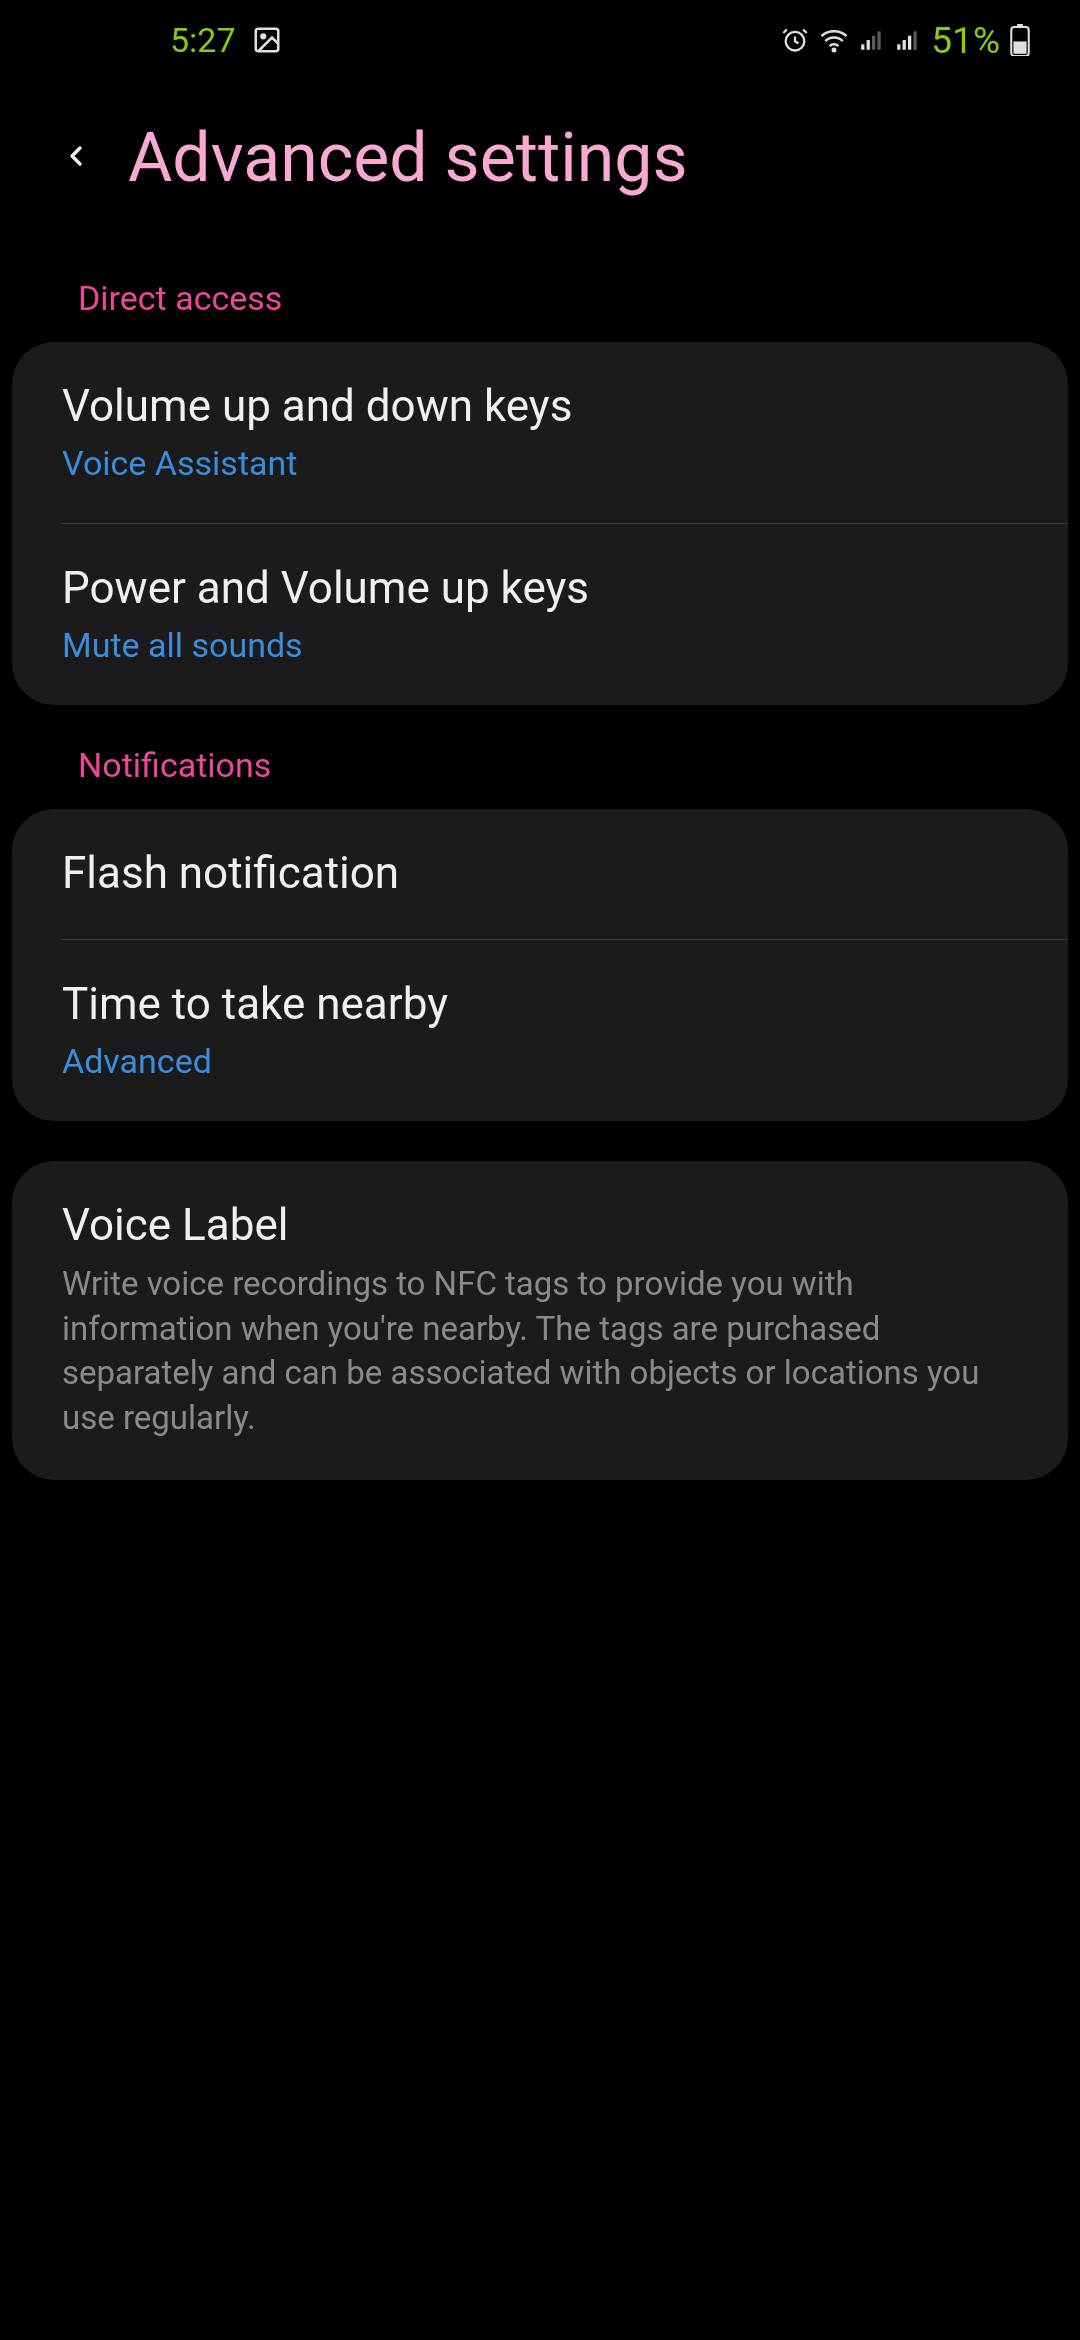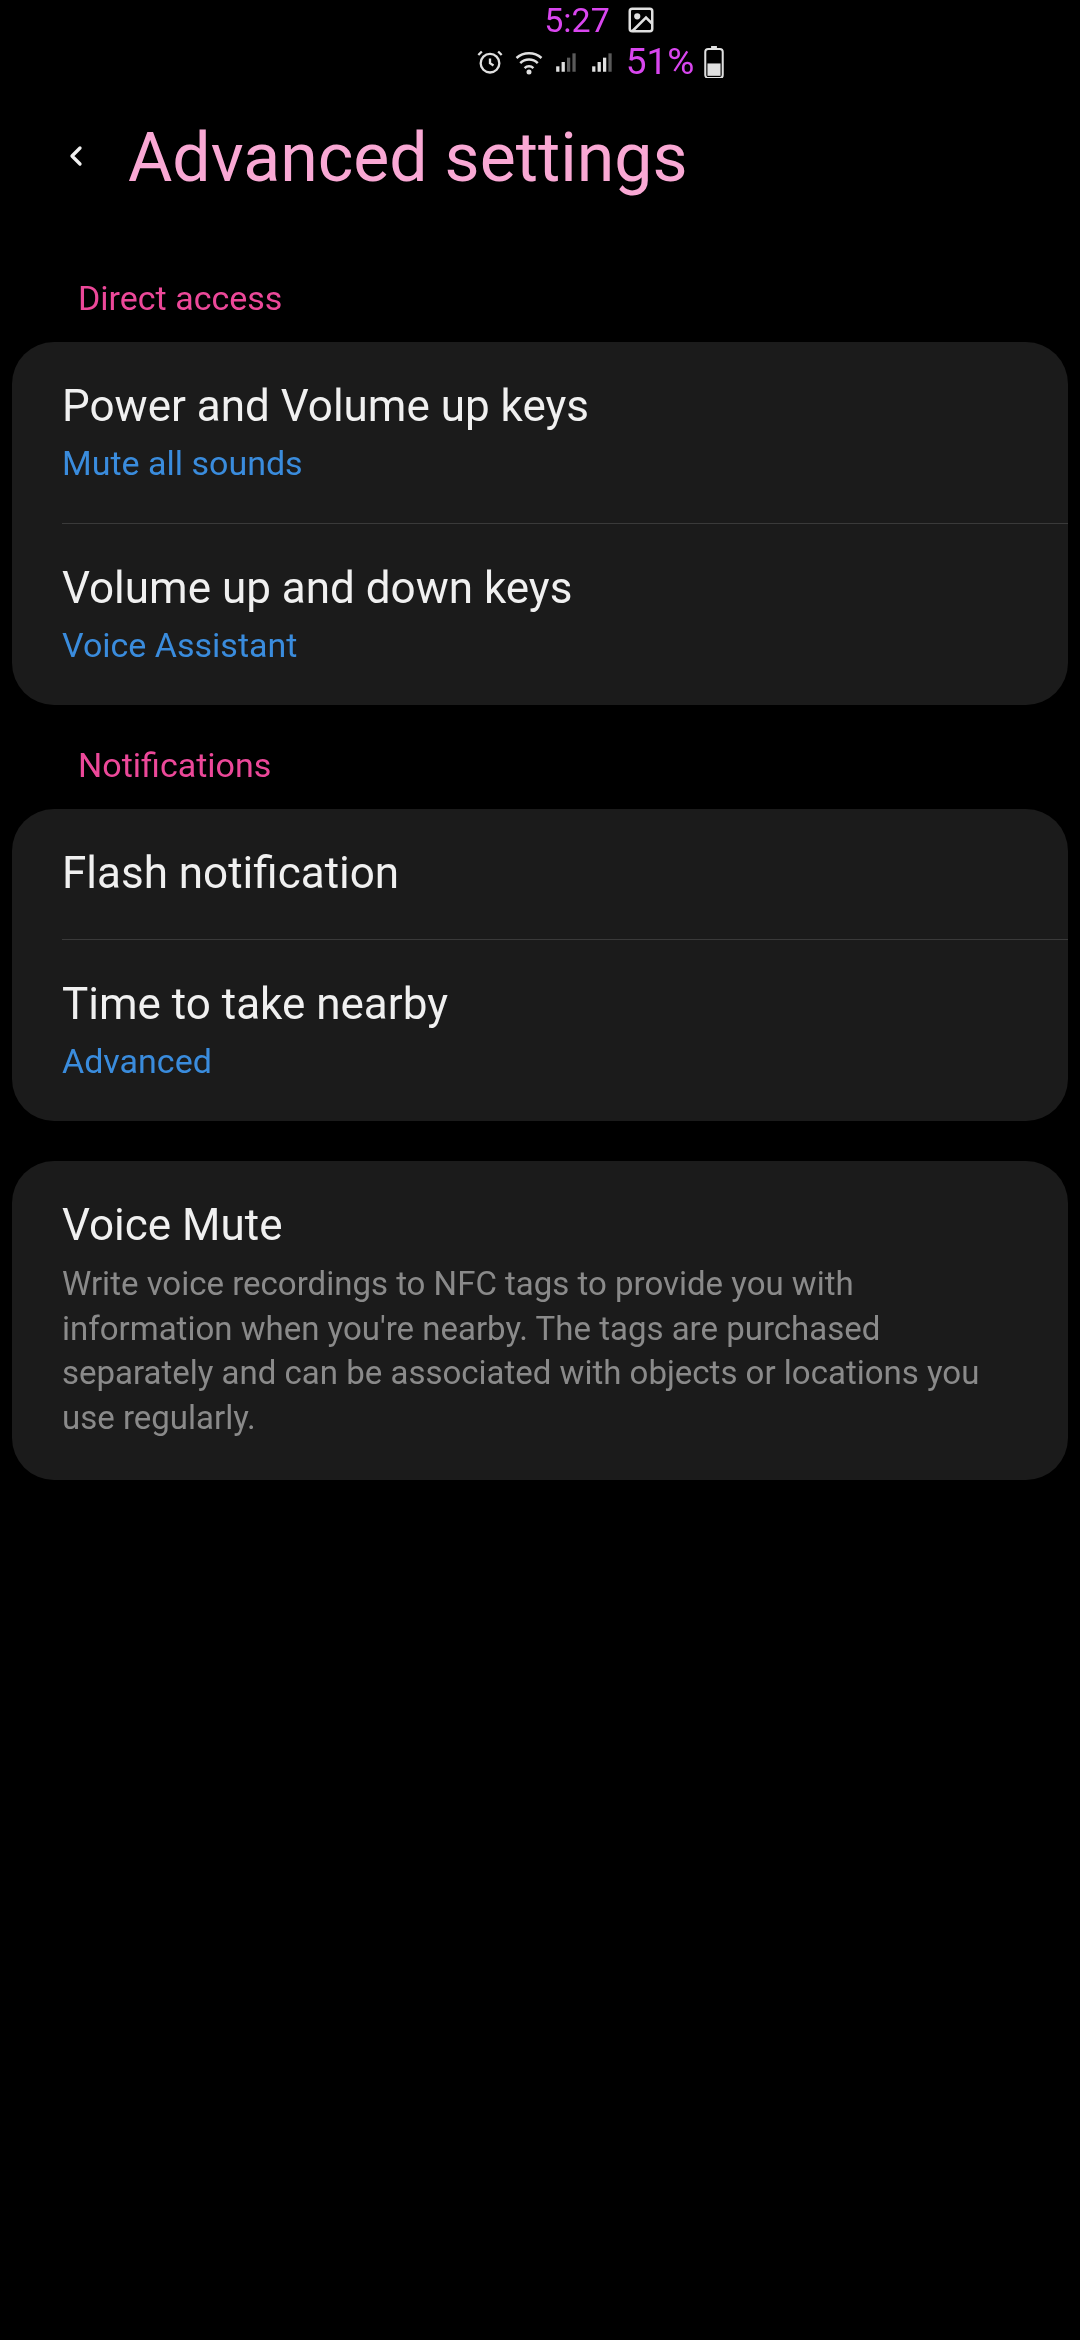--- a/index.html
+++ b/index.html
@@ -6,25 +6,23 @@
     body {
       width: 1080px;
       height: 2340px;
       background: #000000;
       font-family: -apple-system, BlinkMacSystemFont, "Segoe UI", Roboto, sans-serif;
       overflow: hidden;
     }
     .status-bar {
       height: 80px;
       display: flex;
-      align-items: center;
       justify-content: space-between;
       padding: 0 50px 0 170px;
-      color: #d946ef;
-      flex-direction: column;
+      color: #84cc16;
     }
     .status-left {
       display: flex;
       align-items: center;
       gap: 16px;
     }
     .status-time {
       font-size: 34px;
       font-weight: 400;
     }
@@ -181,40 +179,40 @@
     <svg width="32" height="48" viewBox="0 0 24 24" fill="none" stroke="#f0f0f0" stroke-width="2.5" stroke-linecap="round" stroke-linejoin="round">
       <polyline points="15 18 9 12 15 6"></polyline>
     </svg>
   </span>
   <h1 class="header-title">Advanced settings</h1>
 </div>
 
 <div class="section-header">Direct access</div>
 <div class="card">
   <div class="row">
+    <div class="row-title">Volume up and down keys</div>
+    <div class="row-sub-link">Voice Assistant</div>
+  </div>
+  <div class="row">
     <div class="row-title">Power and Volume up keys</div>
     <div class="row-sub-link">Mute all sounds</div>
   </div>
-  <div class="row">
-    <div class="row-title">Volume up and down keys</div>
-    <div class="row-sub-link">Voice Assistant</div>
-  </div>
 </div>
 
 <div class="section-header">Notifications</div>
 <div class="card">
   <div class="row">
     <div class="row-title">Flash notification</div>
   </div>
   <div class="row">
     <div class="row-title">Time to take nearby</div>
     <div class="row-sub-link">Advanced</div>
   </div>
 </div>
 
 <div class="card-gap"></div>
 
 <div class="card">
   <div class="row">
-    <div class="row-title">Voice Mute</div>
+    <div class="row-title">Voice Label</div>
     <div class="row-sub-desc">Write voice recordings to NFC tags to provide you with information when you're nearby. The tags are purchased separately and can be associated with objects or locations you use regularly.</div>
   </div>
 </div>
 
 </body></html>

